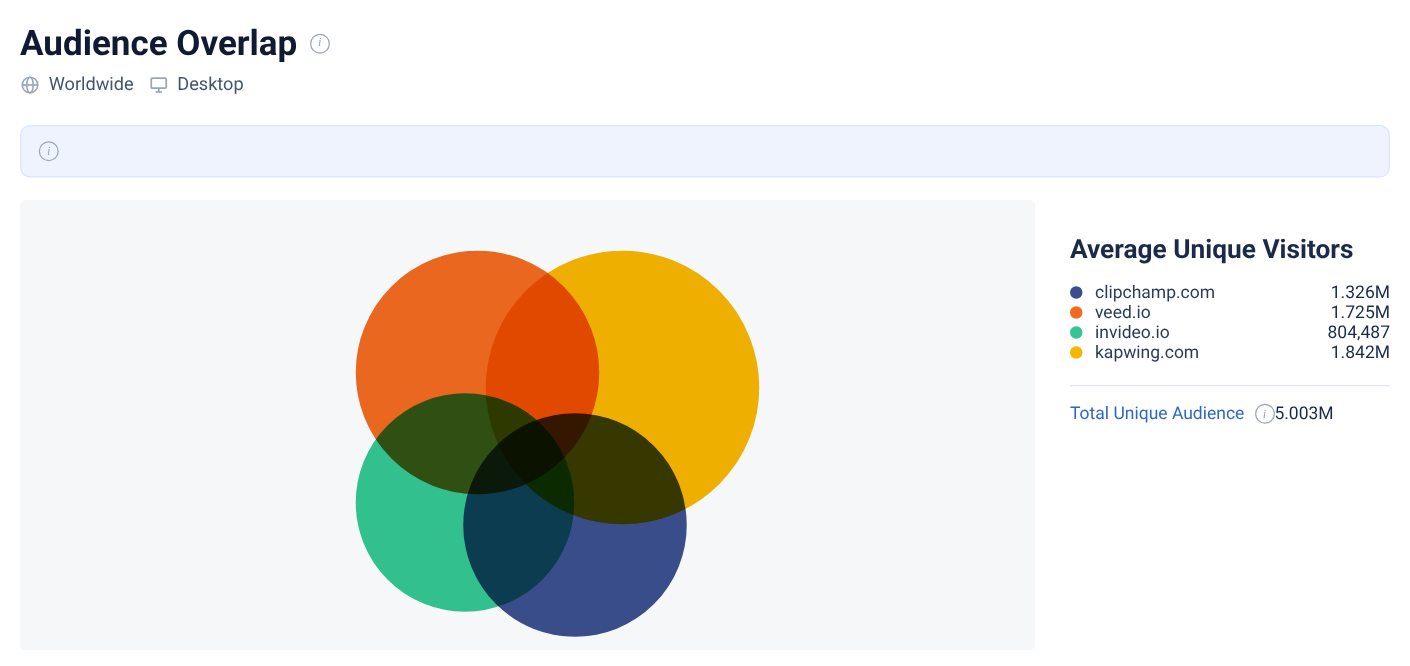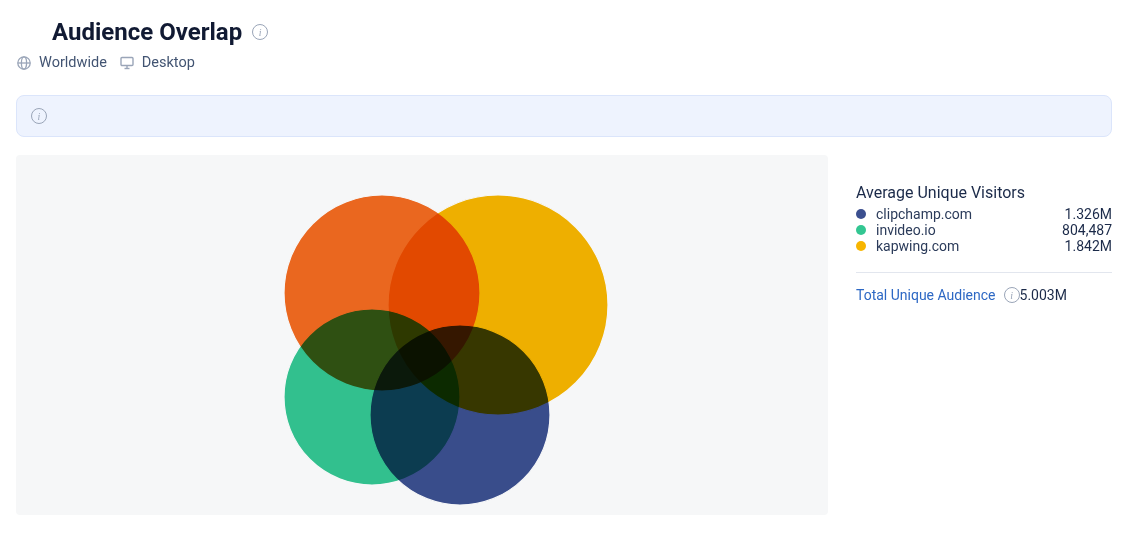--- a/index.html
+++ b/index.html
@@ -5,24 +5,23 @@
     * { box-sizing: border-box; margin: 0; padding: 0; }
     body {
       font-family: -apple-system, BlinkMacSystemFont, "Segoe UI", Roboto, Helvetica, Arial, sans-serif;
       background: #fff;
       color: #1b2a49;
       width: 1128px;
       padding: 18px 16px 20px 16px;
     }
     .header { display: flex; align-items: center; gap: 10px; }
     .title {
-      font-size: 24px;
+      font-size: 28px;
       font-weight: 700;
       color: #111a33;
-      margin-left: 36px;
     }
     .info-circle {
       width: 16px; height: 16px; border-radius: 50%;
       border: 1.5px solid #9aa5b8;
       display: inline-flex; align-items: center; justify-content: center;
       color: #9aa5b8; font-size: 10px; font-style: italic; font-family: Georgia, serif;
       cursor: default;
     }
     .meta-row {
       margin-top: 8px;
@@ -59,22 +58,22 @@
       display: flex; align-items: center; justify-content: center;
       height: 360px;
     }
     .venn-svg { width: 400px; height: 340px; }
 
     .legend-panel {
       flex: 1 1 auto;
       padding-top: 28px;
     }
     .legend-title {
-      font-size: 16px; font-weight: 400; color: #1b2a49;
-      margin-bottom: 4px;
+      font-size: 21px; font-weight: 700; color: #1b2a49;
+      margin-bottom: 14px;
     }
     .legend-list { display: flex; flex-direction: column; }
     .legend-row {
       display: flex; align-items: center; justify-content: space-between;
       font-size: 14px; color: #2b3b5a;
     }
     .legend-left { display: flex; align-items: center; gap: 10px; }
     .legend-dot {
       width: 10px; height: 10px; border-radius: 50%;
       flex: 0 0 auto;
@@ -151,20 +150,27 @@
     <div class="legend-list" id="legend-list">
         <div class="legend-row">
           <span class="legend-left">
             <span class="legend-dot" style="background: rgb(59, 79, 143);"></span>
             <span>clipchamp.com</span>
           </span>
           <span class="legend-value">1.326M</span>
         </div>
         <div class="legend-row">
           <span class="legend-left">
+            <span class="legend-dot" style="background: rgb(243, 106, 31);"></span>
+            <span>veed.io</span>
+          </span>
+          <span class="legend-value">1.725M</span>
+        </div>
+        <div class="legend-row">
+          <span class="legend-left">
             <span class="legend-dot" style="background: rgb(51, 198, 146);"></span>
             <span>invideo.io</span>
           </span>
           <span class="legend-value">804,487</span>
         </div>
         <div class="legend-row">
           <span class="legend-left">
             <span class="legend-dot" style="background: rgb(247, 181, 0);"></span>
             <span>kapwing.com</span>
           </span>

